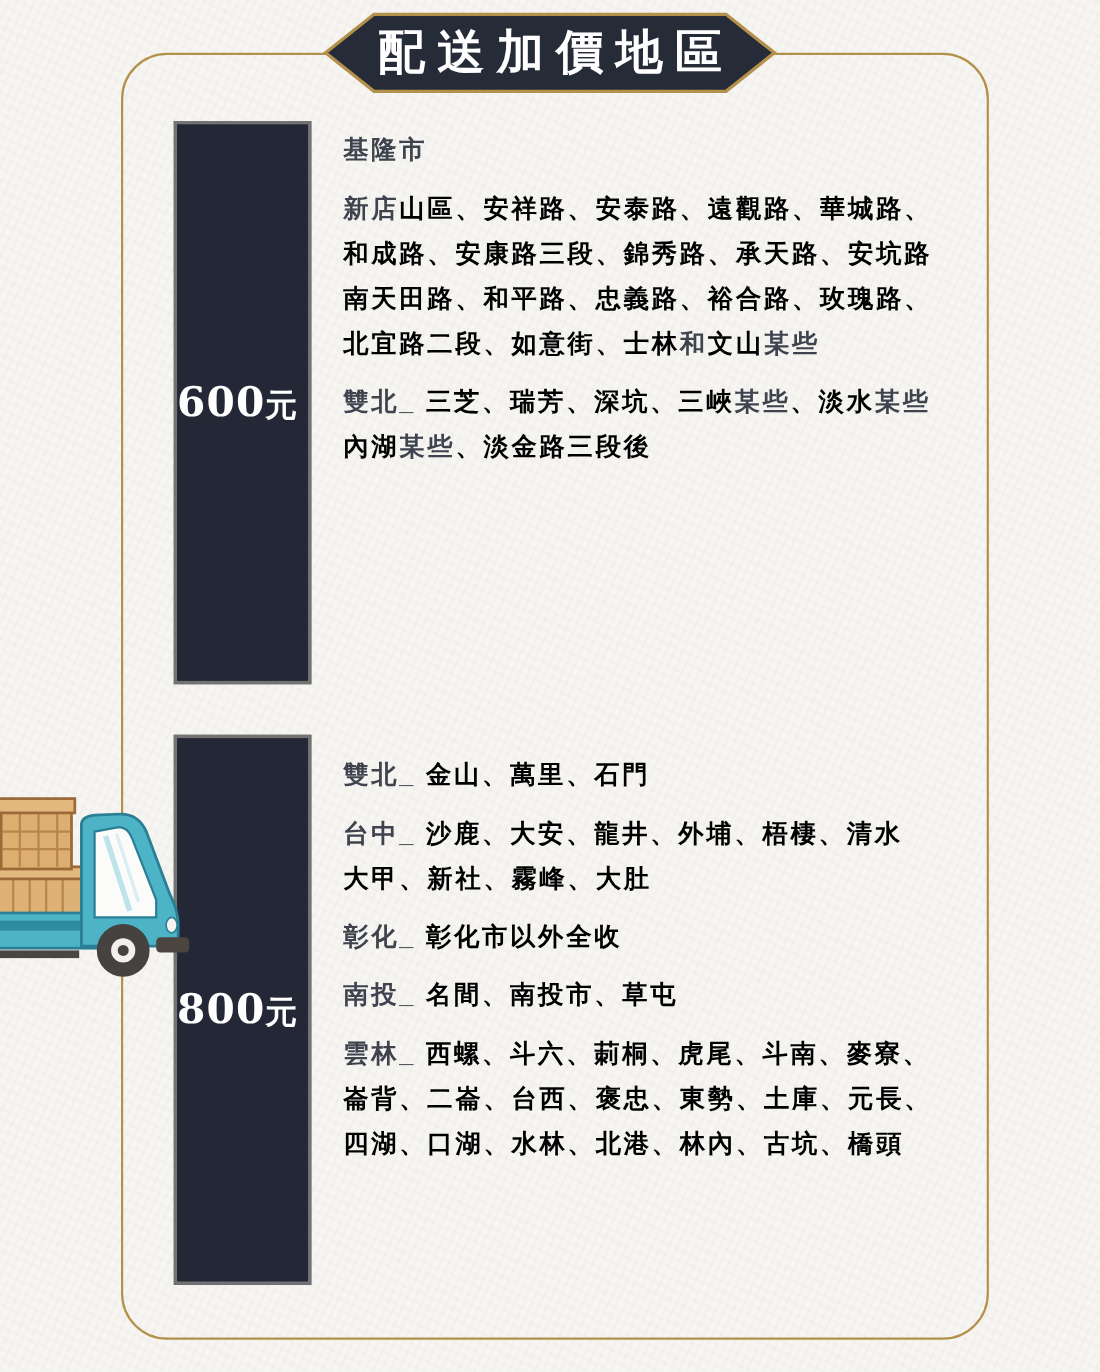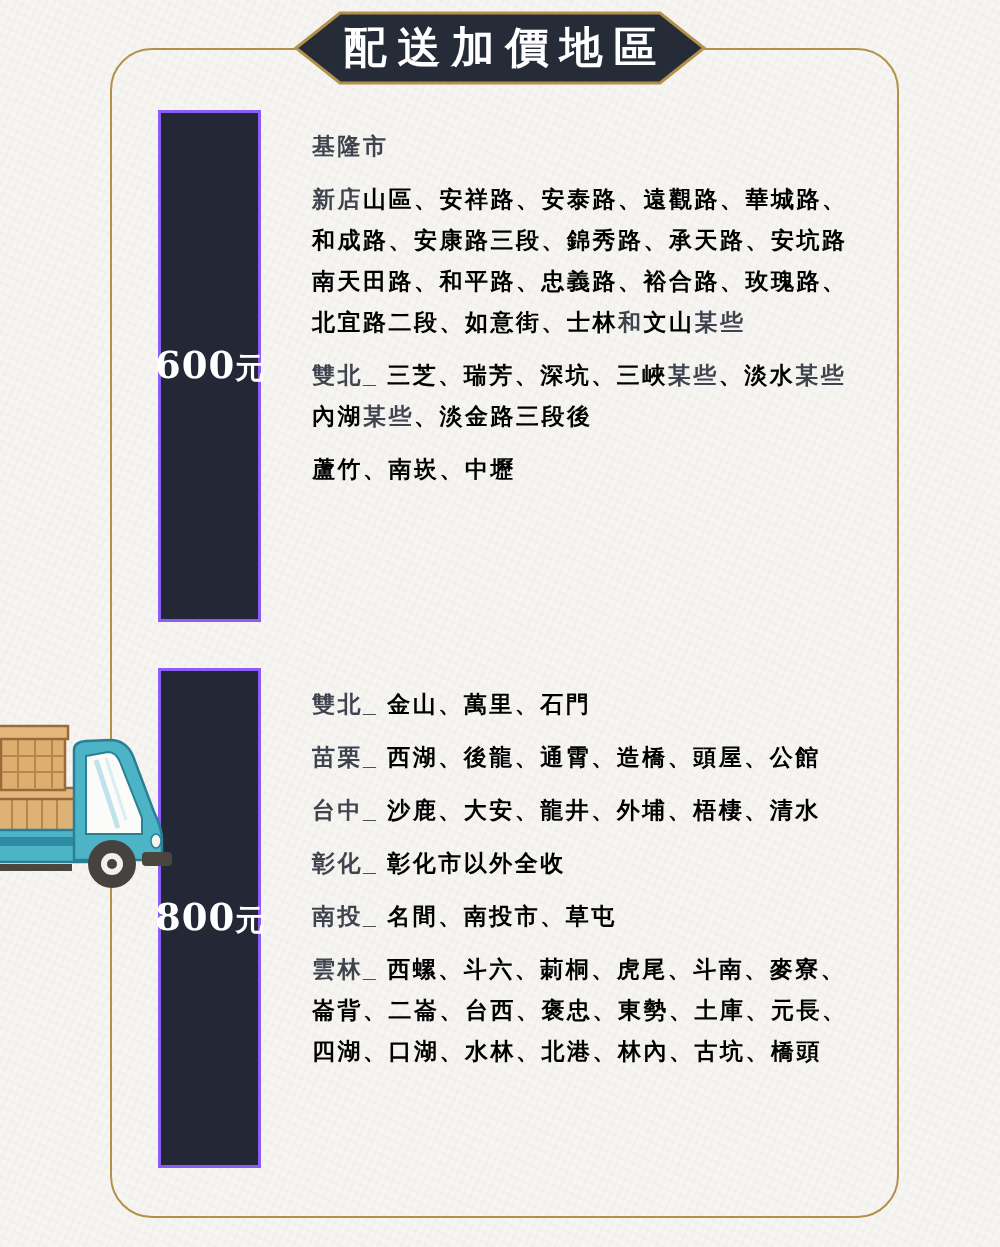--- a/index.html
+++ b/index.html
@@ -25,35 +25,35 @@
   .banner-wrap{position:absolute;left:286px;top:2px;width:428px;height:92px;}
   .banner-wrap svg{position:absolute;inset:0;}
   .banner-title{
     position:absolute;left:0;top:9px;width:100%;height:74px;
     display:flex;align-items:center;justify-content:center;
     color:#ffffff;font-family:"DejaVu Serif","Liberation Serif",serif;
     font-size:43px;font-weight:700;letter-spacing:11px;text-indent:11px;
   }
   
   .bar{
-    position:absolute;left:158px;width:103px;
-    background:#242836;border:3px solid #8b5cf6;box-sizing:border-box;
-    display:flex;align-items:center;justify-content:center;
+    position:absolute;left:158px;width:125px;
+    background:#242836;border:3px solid #737373;box-sizing:border-box;
+    display:flex;align-items:center;justify-content:flex-start;
   }
   .bar-600{top:110px;height:512px;}
   .bar-800{top:668px;height:500px;}
   .bar-price{color:#ffffff;font-weight:700;white-space:nowrap;}
   .bar-price .num{font-family:"DejaVu Serif","Liberation Serif",serif;font-size:37px;letter-spacing:1px;}
   .bar-price .unit{font-size:29px;font-family:"Liberation Sans",sans-serif;}
   
   .textcol{
     position:absolute;left:312px;width:592px;box-sizing:border-box;
     font-size:23px;font-weight:700;letter-spacing:2.5px;
   }
-  .textcol-600{top:110px;padding-top:16px;}
+  .textcol-600{top:100px;padding-top:16px;}
   .textcol-800{top:668px;padding-top:16px;}
   .block{margin-bottom:12px;}
   .line{line-height:41px;white-space:pre-wrap;}
   .seg.gold{color:#000000;}
   .seg.dark{color:#3e434e;}
   
   .truck{position:absolute;left:-4px;top:716px;width:180px;height:174px;z-index:5;}
 </style>
 </head>
 <body>
@@ -88,32 +88,31 @@
       <div class="line"><span class="seg dark">新店</span><span class="seg gold">山區、安祥路、安泰路、遠觀路、華城路、</span></div>
       <div class="line"><span class="seg gold">和成路、安康路三段、錦秀路、承天路、安坑路</span></div>
       <div class="line"><span class="seg gold">南天田路、和平路、忠義路、裕合路、玫瑰路、</span></div>
       <div class="line"><span class="seg gold">北宜路二段、如意街、士林</span><span class="seg dark">和</span><span class="seg gold">文山</span><span class="seg dark">某些</span></div>
     </div>
     <div class="block">
       <div class="line"><span class="seg dark">雙北_ </span><span class="seg gold">三芝、瑞芳、深坑、三峽</span><span class="seg dark">某些</span><span class="seg gold">、淡水</span><span class="seg dark">某些</span></div>
       <div class="line"><span class="seg gold">內湖</span><span class="seg dark">某些</span><span class="seg gold">、淡金路三段後</span></div>
     </div>
     <div class="block">
-      <div class="line"><span class="seg gold">蘆竹、南崁、中壢</span></div>
     </div>
   </div>
 <div class="textcol textcol-800">
     <div class="block">
       <div class="line"><span class="seg dark">雙北_ </span><span class="seg gold">金山、萬里、石門</span></div>
     </div>
     <div class="block">
-      <div class="line"><span class="seg dark">苗栗_ </span><span class="seg gold">西湖、後龍、通霄、造橋、頭屋、公館</span></div>
     </div>
     <div class="block">
       <div class="line"><span class="seg dark">台中_ </span><span class="seg gold">沙鹿、大安、龍井、外埔、梧棲、清水</span></div>
+      <div class="line"><span class="seg gold">大甲、新社、霧峰、大肚</span></div>
     </div>
     <div class="block">
       <div class="line"><span class="seg dark">彰化_ </span><span class="seg gold">彰化市以外全收</span></div>
     </div>
     <div class="block">
       <div class="line"><span class="seg dark">南投_ </span><span class="seg gold">名間、南投市、草屯</span></div>
     </div>
     <div class="block">
       <div class="line"><span class="seg dark">雲林_ </span><span class="seg gold">西螺、斗六、莿桐、虎尾、斗南、麥寮、</span></div>
       <div class="line"><span class="seg gold">崙背、二崙、台西、褒忠、東勢、土庫、元長、</span></div>

